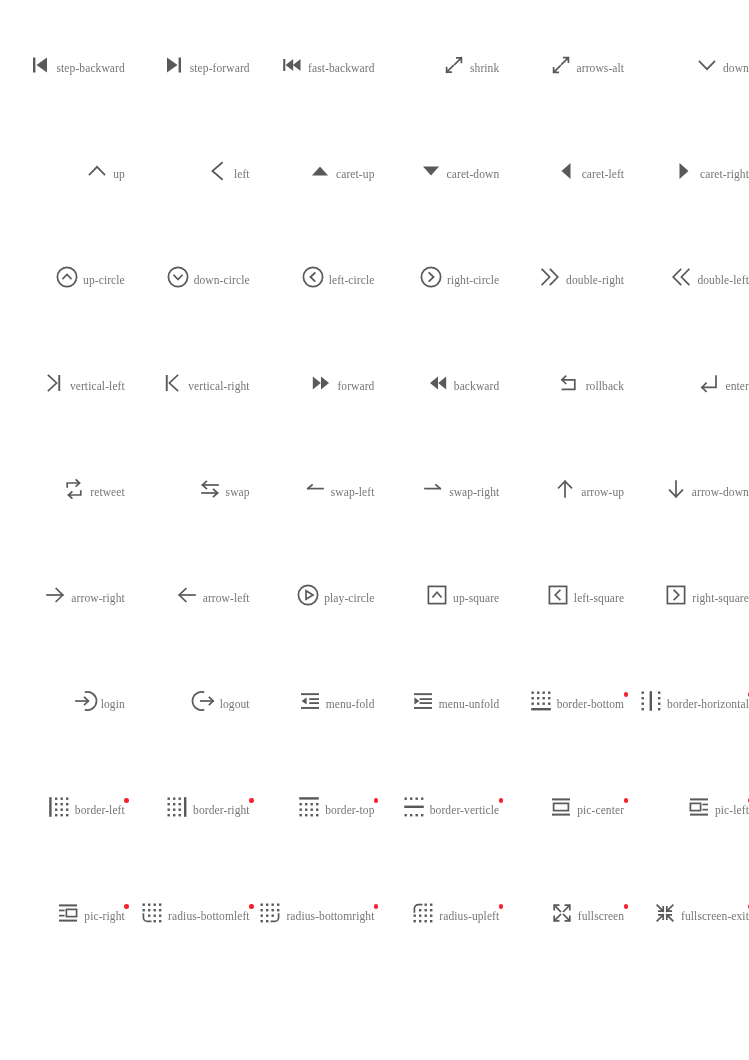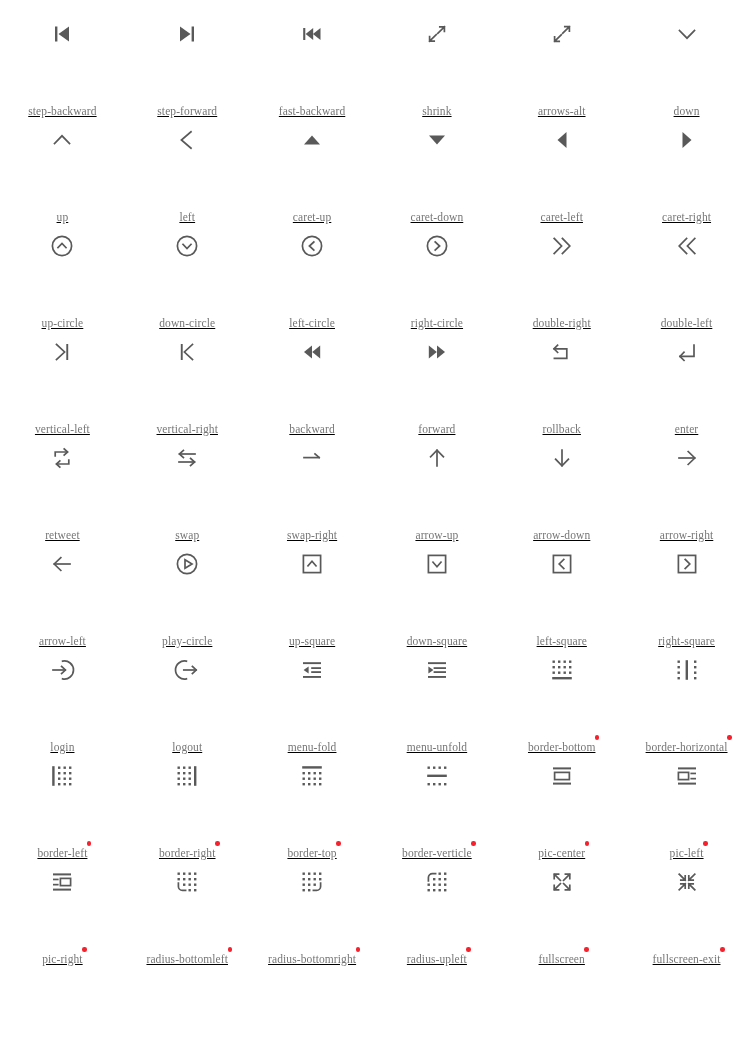--- a/index.html
+++ b/index.html
@@ -17,24 +17,23 @@
   #icon-grid {
     display: grid;
     grid-template-columns: repeat(6, 124.83px);
     grid-auto-rows: 106px;
     width: 749px;
     padding-top: 12px;
     box-sizing: border-box;
   }
   .cell {
     display: flex;
-    flex-direction: column;
+    flex-direction: row;
     align-items: center;
-    justify-content: space-between;
-    text-decoration: underline;
+    justify-content: flex-end;
   }
   .cell.empty { visibility: hidden; }
   .glyph {
     width: 32px;
     height: 44px;
     display: flex;
     align-items: center;
     justify-content: center;
     color: #595959;
   }
@@ -235,34 +234,34 @@
         <svg width="24" height="24" viewBox="0 0 24 24" fill="none" xmlns="http://www.w3.org/2000/svg">
           <path d="M17.5 4.4 L9.4 12 L17.5 19.6" stroke="currentColor" fill="none" stroke-width="1.7" stroke-linecap="square" stroke-linejoin="miter"></path>
           <rect x="5.8" y="4" width="1.9" height="16" fill="currentColor"></rect>
         </svg>
       </div>
       <div class="label-wrap"><span class="label">vertical-right</span></div>
     </div>
     <div class="cell">
       <div class="glyph">
         <svg width="24" height="24" viewBox="0 0 24 24" fill="none" xmlns="http://www.w3.org/2000/svg">
+          <path d="M3.8 5.6 L3.8 18.4 L11.8 12 Z" fill="currentColor"></path>
+          <path d="M12 5.6 L12 18.4 L20 12 Z" fill="currentColor"></path>
+        </svg>
+      </div>
+      <div class="label-wrap"><span class="label">forward</span></div>
+    </div>
+    <div class="cell">
+      <div class="glyph">
+        <svg width="24" height="24" viewBox="0 0 24 24" fill="none" xmlns="http://www.w3.org/2000/svg">
           <path d="M20.2 5.6 L20.2 18.4 L12.2 12 Z" fill="currentColor"></path>
           <path d="M12 5.6 L12 18.4 L4 12 Z" fill="currentColor"></path>
         </svg>
       </div>
       <div class="label-wrap"><span class="label">backward</span></div>
-    </div>
-    <div class="cell">
-      <div class="glyph">
-        <svg width="24" height="24" viewBox="0 0 24 24" fill="none" xmlns="http://www.w3.org/2000/svg">
-          <path d="M3.8 5.6 L3.8 18.4 L11.8 12 Z" fill="currentColor"></path>
-          <path d="M12 5.6 L12 18.4 L20 12 Z" fill="currentColor"></path>
-        </svg>
-      </div>
-      <div class="label-wrap"><span class="label">forward</span></div>
     </div>
     <div class="cell">
       <div class="glyph">
         <svg width="24" height="24" viewBox="0 0 24 24" fill="none" xmlns="http://www.w3.org/2000/svg">
           <path d="M7.6 5.2 L4 8.8 L7.6 12.4" stroke="currentColor" fill="none" stroke-width="1.7" stroke-linecap="square" stroke-linejoin="miter"></path>
           <path d="M4.2 8.8 L16.8 8.8 L16.8 18.4 L4.4 18.4" stroke="currentColor" fill="none" stroke-width="1.7" stroke-linecap="square" stroke-linejoin="miter"></path>
         </svg>
       </div>
       <div class="label-wrap"><span class="label">rollback</span></div>
     </div>
@@ -293,20 +292,29 @@
           <path d="M8.4 4.4 L4.4 8 L8.4 11.6" stroke="currentColor" fill="none" stroke-width="1.7" stroke-linecap="square" stroke-linejoin="miter"></path>
           <path d="M4 16 L19.4 16" stroke="currentColor" fill="none" stroke-width="1.7" stroke-linecap="square" stroke-linejoin="miter"></path>
           <path d="M15.6 12.4 L19.6 16 L15.6 19.6" stroke="currentColor" fill="none" stroke-width="1.7" stroke-linecap="square" stroke-linejoin="miter"></path>
         </svg>
       </div>
       <div class="label-wrap"><span class="label">swap</span></div>
     </div>
     <div class="cell">
       <div class="glyph">
         <svg width="24" height="24" viewBox="0 0 24 24" fill="none" xmlns="http://www.w3.org/2000/svg">
+          <path d="M20 11.6 L5 11.6" stroke="currentColor" fill="none" stroke-width="1.7" stroke-linecap="square" stroke-linejoin="miter"></path>
+          <path d="M9 8 L4.8 11.6" stroke="currentColor" fill="none" stroke-width="1.7" stroke-linecap="square" stroke-linejoin="miter"></path>
+        </svg>
+      </div>
+      <div class="label-wrap"><span class="label">swap-left</span></div>
+    </div>
+    <div class="cell">
+      <div class="glyph">
+        <svg width="24" height="24" viewBox="0 0 24 24" fill="none" xmlns="http://www.w3.org/2000/svg">
           <path d="M4 11.6 L19 11.6" stroke="currentColor" fill="none" stroke-width="1.7" stroke-linecap="square" stroke-linejoin="miter"></path>
           <path d="M15 8 L19.2 11.6" stroke="currentColor" fill="none" stroke-width="1.7" stroke-linecap="square" stroke-linejoin="miter"></path>
         </svg>
       </div>
       <div class="label-wrap"><span class="label">swap-right</span></div>
     </div>
     <div class="cell">
       <div class="glyph">
         <svg width="24" height="24" viewBox="0 0 24 24" fill="none" xmlns="http://www.w3.org/2000/svg">
           <path d="M12 20 L12 4.4" stroke="currentColor" fill="none" stroke-width="1.7" stroke-linecap="square" stroke-linejoin="miter"></path>
@@ -352,29 +360,20 @@
       <div class="label-wrap"><span class="label">play-circle</span></div>
     </div>
     <div class="cell">
       <div class="glyph">
         <svg width="24" height="24" viewBox="0 0 24 24" fill="none" xmlns="http://www.w3.org/2000/svg">
           <rect x="3.4" y="3.4" width="17.2" height="17.2" stroke="currentColor" fill="none" stroke-width="1.7" stroke-linecap="square" stroke-linejoin="miter"></rect>
           <path d="M8 13.8 L12 9.2 L16 13.8" stroke="currentColor" fill="none" stroke-width="1.7" stroke-linecap="square" stroke-linejoin="miter"></path>
         </svg>
       </div>
       <div class="label-wrap"><span class="label">up-square</span></div>
-    </div>
-    <div class="cell">
-      <div class="glyph">
-        <svg width="24" height="24" viewBox="0 0 24 24" fill="none" xmlns="http://www.w3.org/2000/svg">
-          <rect x="3.4" y="3.4" width="17.2" height="17.2" stroke="currentColor" fill="none" stroke-width="1.7" stroke-linecap="square" stroke-linejoin="miter"></rect>
-          <path d="M8 10.2 L12 14.8 L16 10.2" stroke="currentColor" fill="none" stroke-width="1.7" stroke-linecap="square" stroke-linejoin="miter"></path>
-        </svg>
-      </div>
-      <div class="label-wrap"><span class="label">down-square</span></div>
     </div>
     <div class="cell">
       <div class="glyph">
         <svg width="24" height="24" viewBox="0 0 24 24" fill="none" xmlns="http://www.w3.org/2000/svg">
           <rect x="3.4" y="3.4" width="17.2" height="17.2" stroke="currentColor" fill="none" stroke-width="1.7" stroke-linecap="square" stroke-linejoin="miter"></rect>
           <path d="M13.8 7.4 L9.2 12 L13.8 16.6" stroke="currentColor" fill="none" stroke-width="1.7" stroke-linecap="square" stroke-linejoin="miter"></path>
         </svg>
       </div>
       <div class="label-wrap"><span class="label">left-square</span></div>
     </div>

